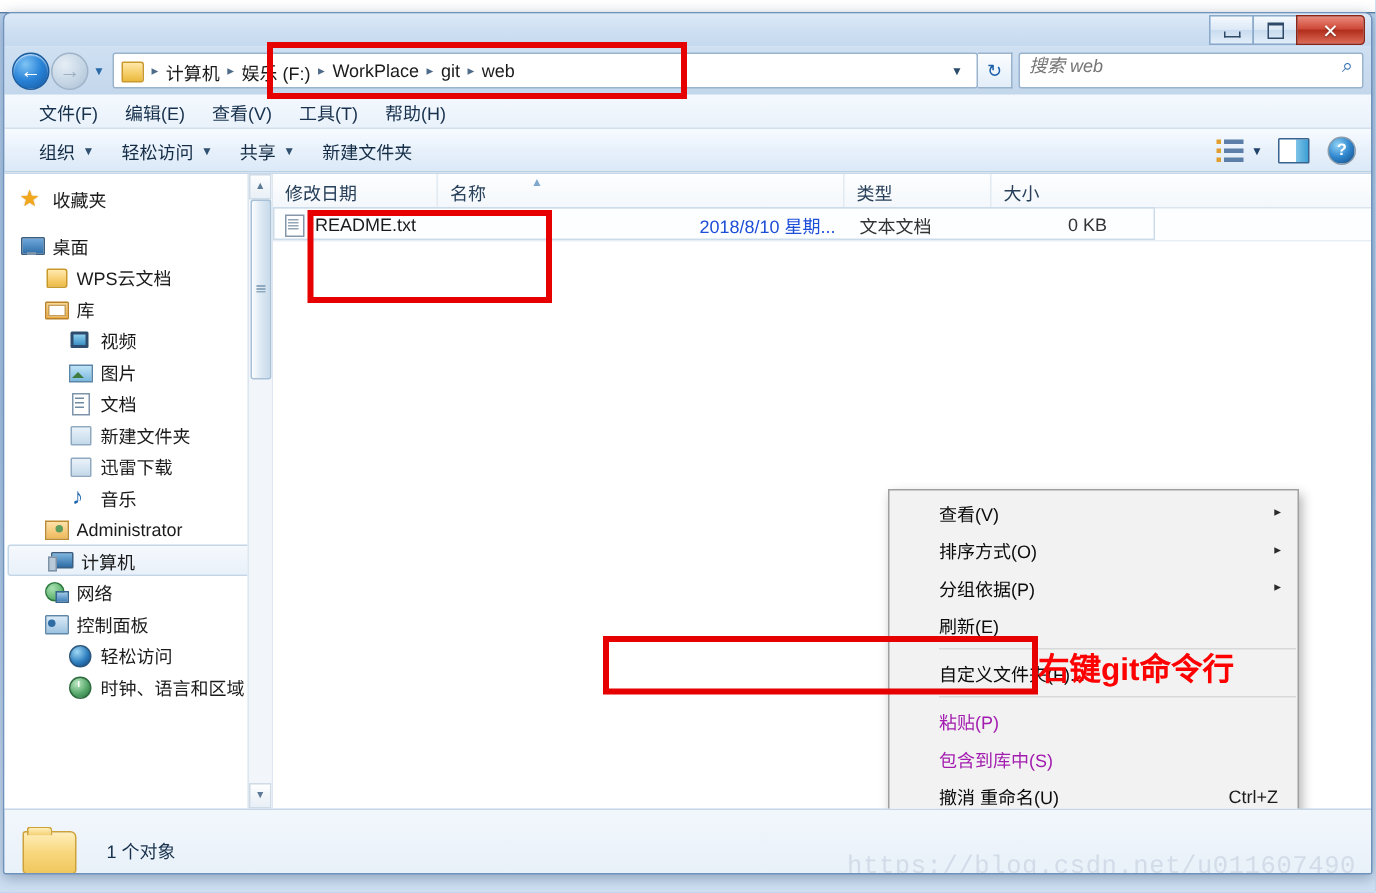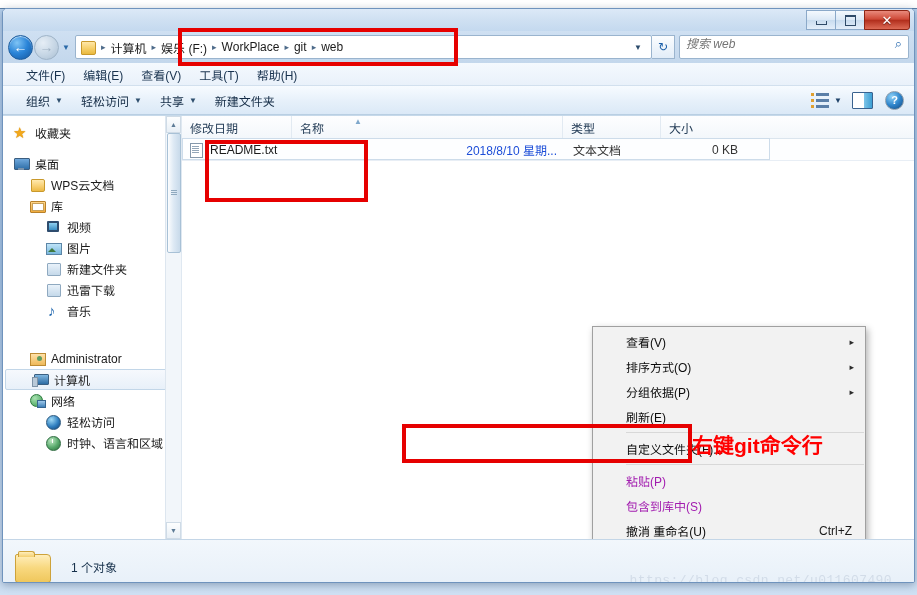--- a/index.html
+++ b/index.html
@@ -691,24 +691,24 @@
     border: 1px solid #cda23a;
     border-bottom: none;
     border-radius: 2px 3px 0 0;
   }
   #status-text {
     font-size: 12px;
     color: #16304b;
   }
   #watermark {
     position: absolute;
-    right: 22px;
+    right: 10px;
     bottom: 4px;
     font-family: "Liberation Mono", "DejaVu Sans Mono", monospace;
-    font-size: 13px;
+    font-size: 17px;
     color: #d2dce8;
     letter-spacing: 0.4px;
     white-space: nowrap;
     text-decoration: underline;
   }
 
   
   #context-menu {
     position: absolute;
     left: 410px;
@@ -899,42 +899,50 @@
           </div>
           <div class="nav-row" style="padding-left: 42px;">
             <span class="nav-ico ico-video"></span>
             <span class="lbl">视频</span>
           </div>
           <div class="nav-row" style="padding-left: 42px;">
             <span class="nav-ico ico-picture"></span>
             <span class="lbl">图片</span>
           </div>
           <div class="nav-row" style="padding-left: 42px;">
+            <span class="nav-ico ico-doc"></span>
+            <span class="lbl">文档</span>
+          </div>
+          <div class="nav-row" style="padding-left: 42px;">
             <span class="nav-ico ico-newfolder"></span>
             <span class="lbl">新建文件夹</span>
           </div>
           <div class="nav-row" style="padding-left: 42px;">
             <span class="nav-ico ico-newfolder"></span>
             <span class="lbl">迅雷下载</span>
           </div>
           <div class="nav-row" style="padding-left: 42px;">
             <span class="nav-ico ico-music"></span>
             <span class="lbl">音乐</span>
           </div>
-          <div class="nav-row" style="padding-left: 26px; margin-top: 27px;">
+          <div class="nav-row" style="padding-left: 26px;">
             <span class="nav-ico ico-user"></span>
             <span class="lbl">Administrator</span>
           </div>
           <div class="nav-row selected" style="padding-left: 26px;">
             <span class="nav-ico ico-computer"></span>
             <span class="lbl">计算机</span>
           </div>
           <div class="nav-row" style="padding-left: 26px;">
             <span class="nav-ico ico-network"></span>
             <span class="lbl">网络</span>
+          </div>
+          <div class="nav-row" style="padding-left: 26px;">
+            <span class="nav-ico ico-control"></span>
+            <span class="lbl">控制面板</span>
           </div>
           <div class="nav-row" style="padding-left: 42px;">
             <span class="nav-ico ico-access"></span>
             <span class="lbl">轻松访问</span>
           </div>
           <div class="nav-row" style="padding-left: 42px;">
             <span class="nav-ico ico-clock"></span>
             <span class="lbl">时钟、语言和区域</span>
           </div>
         </div>

